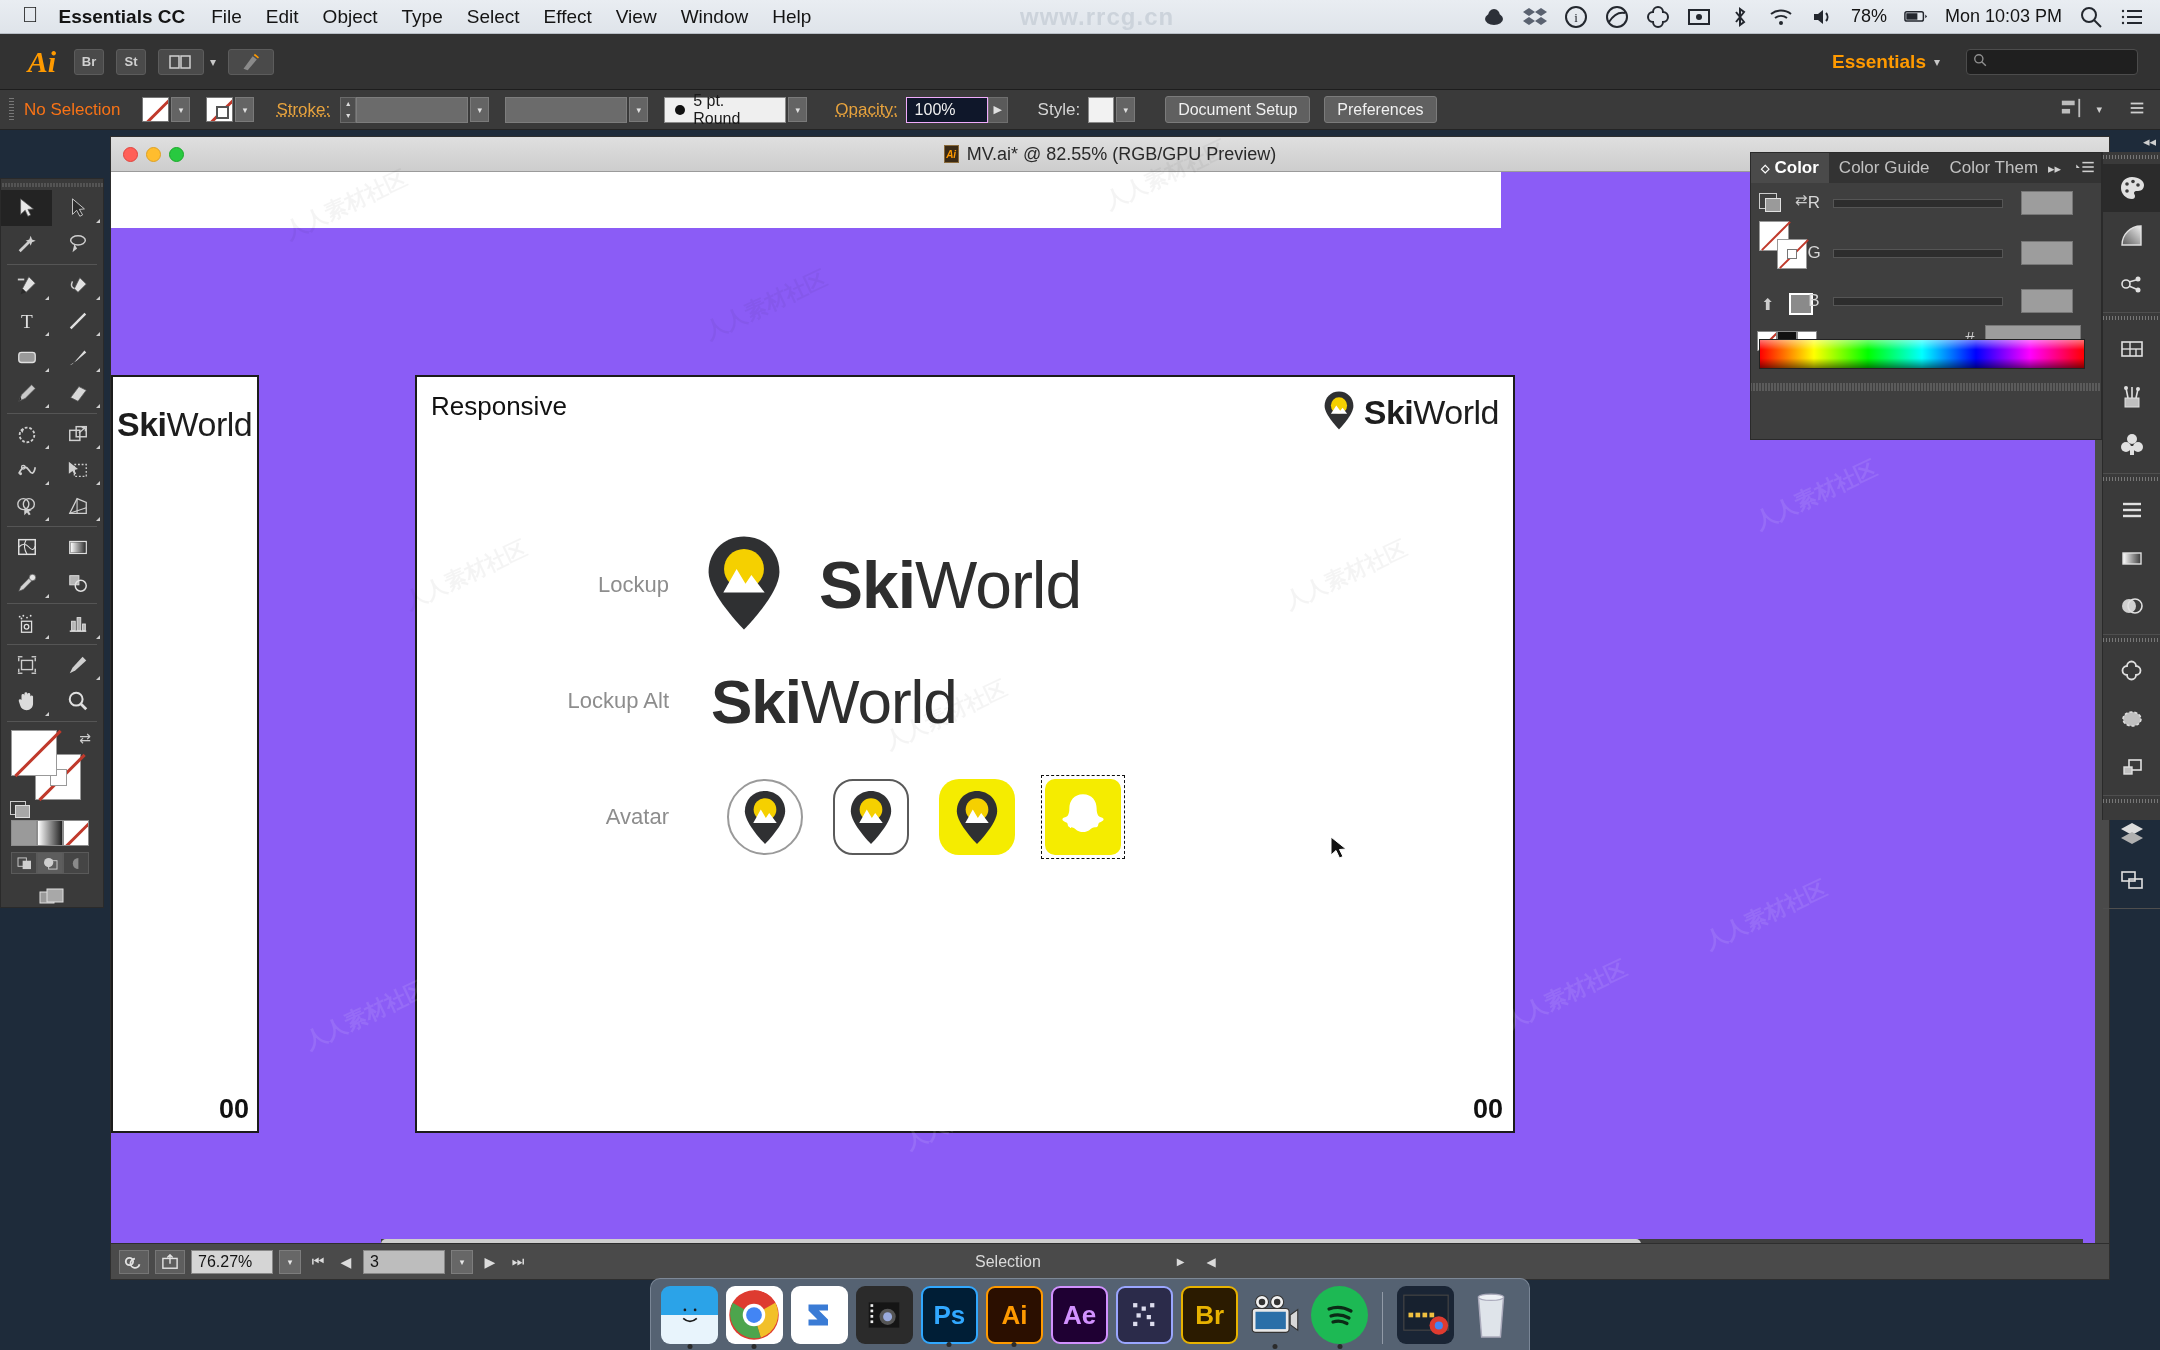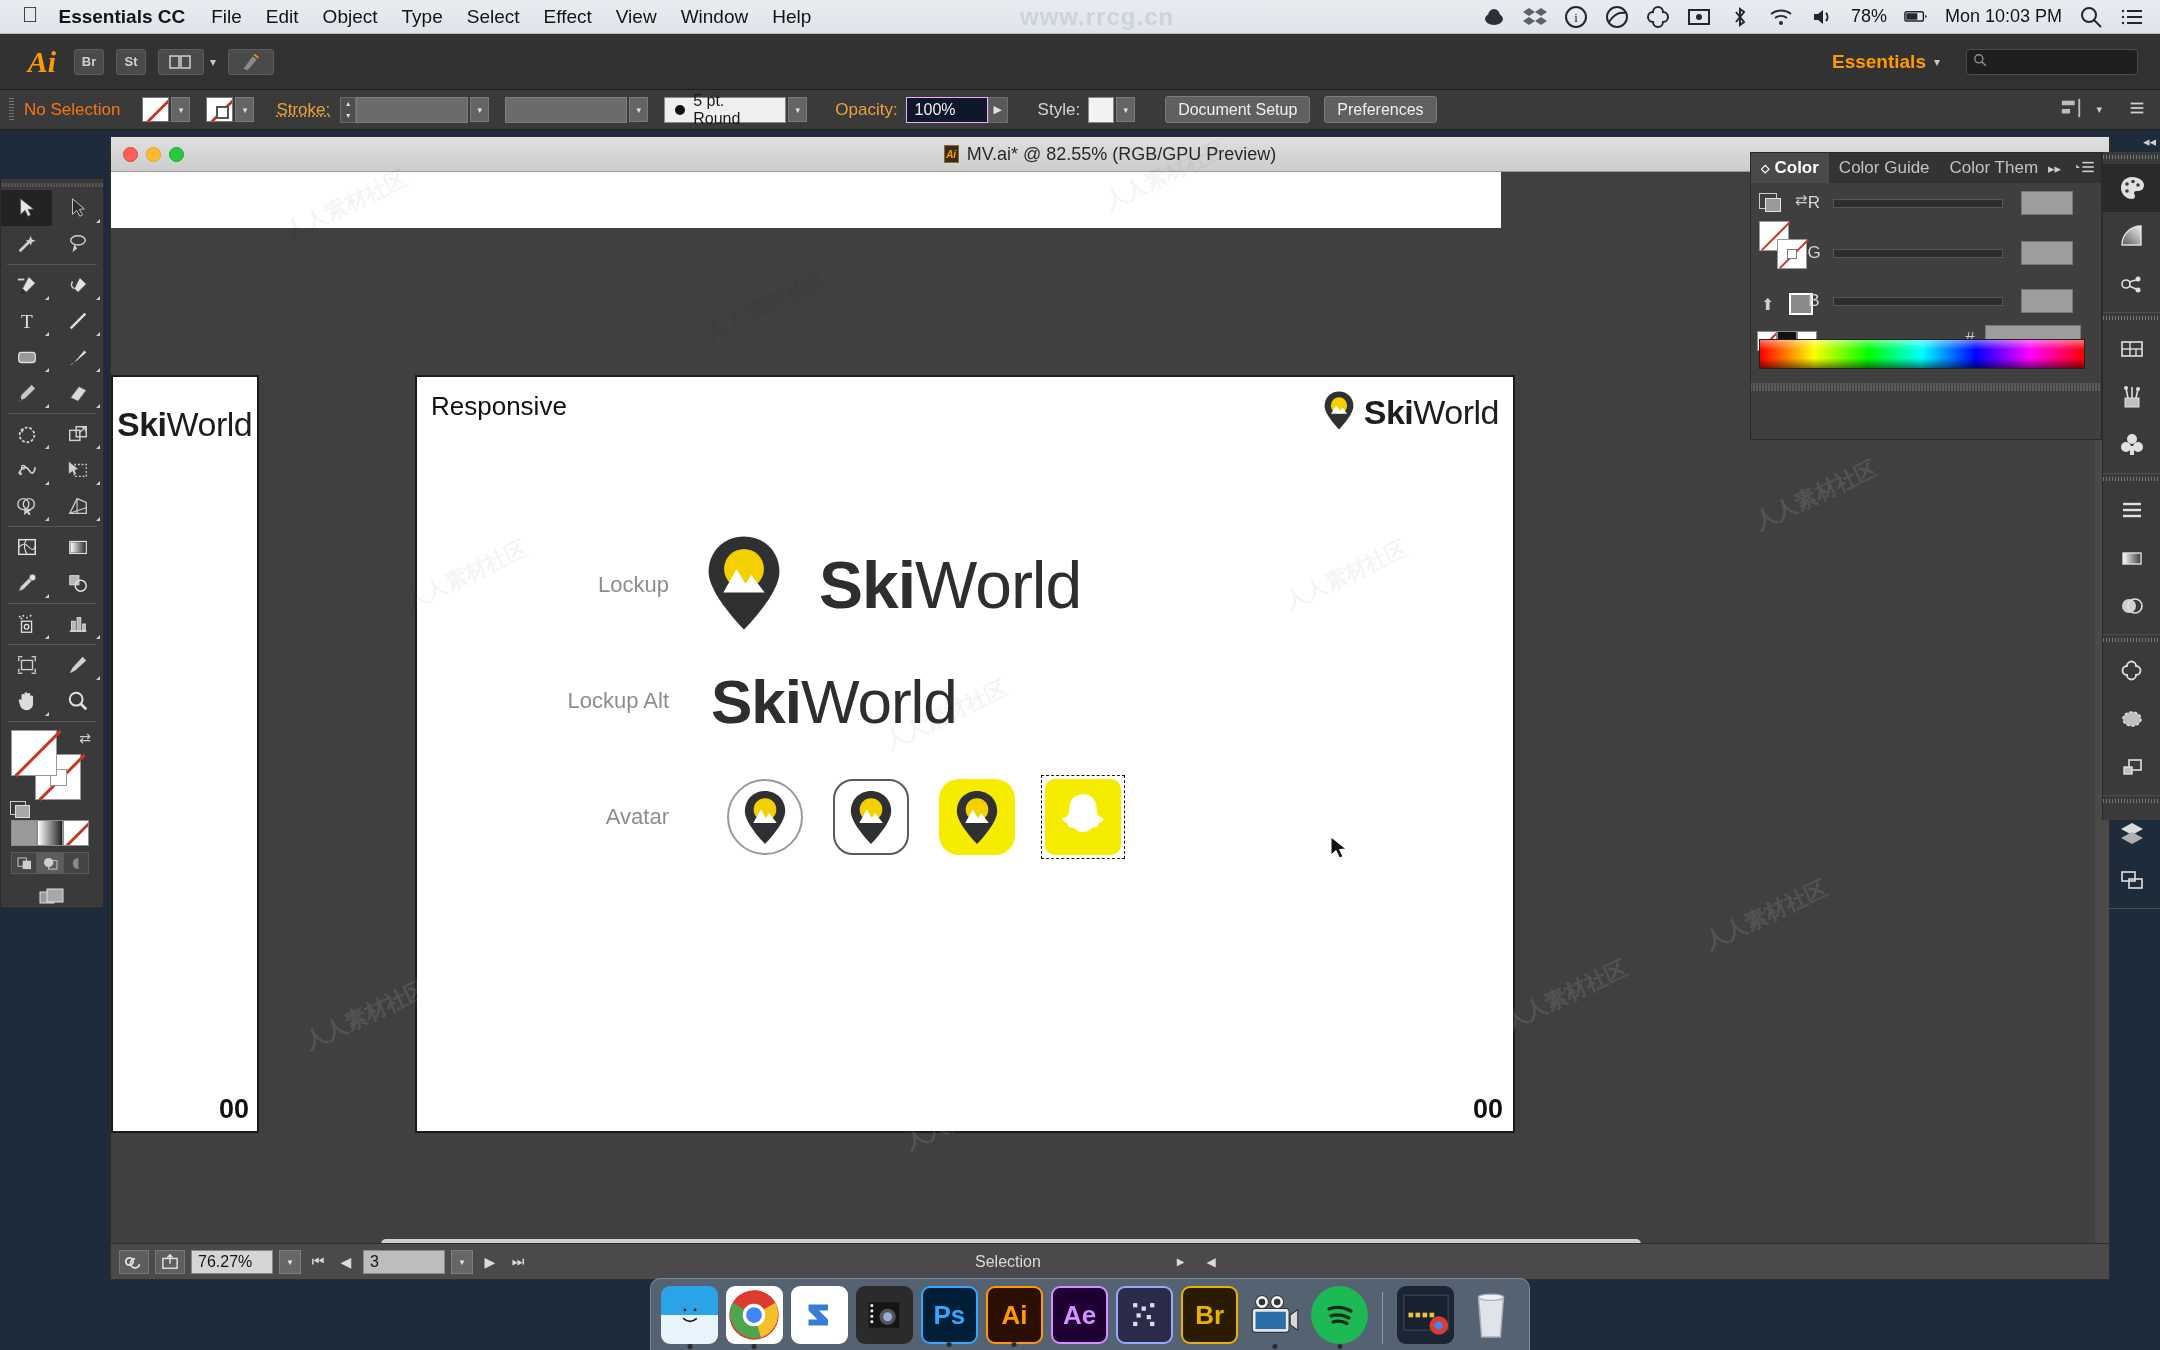--- a/index.html
+++ b/index.html
@@ -94,21 +94,21 @@
     width: 16px; height: 26px; background: #4e4e4e; border: 1px solid #6a6a6a;
     display: flex; flex-direction: column; align-items: center; justify-content: space-around;
     color: #ddd; font-size: 7px; line-height: 7px;
   }
   .field-gray { height: 26px; background: #6b6b6b; border: 1px solid #7d7d7d; }
   .field-white {
     height: 26px; background: #efefef; border: 1px solid #8a8a8a;
     color: #1a1a1a; font-size: 16px; display: flex; align-items: center; padding: 0 10px; gap: 8px;
   }
   .cap-dot { width: 10px; height: 10px; border-radius: 50%; background: #111; }
-  .opacity-word { color: #e8a33d; font-size: 17px; text-decoration-style: dotted; margin: 0 8px 0 12px;}
+  .opacity-word { color: #e8a33d; font-size: 17px; text-decoration: underline; text-decoration-style: dotted; margin: 0 8px 0 12px;}
   .field-op {
     width: 82px; height: 26px; background: #0f172a; border: 1px solid #f0abfc;
     color: #f0f0f0; font-size: 16px; display: flex; align-items: center; padding: 0 8px;
   }
   .arrow-btn { width: 20px; height: 26px; background: #5a5a5a; border: 1px solid #6f6f6f;
     display:flex;align-items:center;justify-content:center;color:#e0e0e0;font-size:11px;}
   .style-word { color: #d5d5d5; font-size: 17px; margin: 0 8px 0 14px; }
   .style-sw { width: 26px; height: 26px; background: #f2f2f2; border: 1px solid #8a8a8a; }
   .btn-pill {
     height: 27px; background: #606060; border: 1px solid #7b7b7b; border-radius: 3px;
@@ -172,21 +172,21 @@
   .tl.g { background: #28c940; border: 1px solid #1aab29; }
   .doc-title-text {
     position: absolute; left: 0; right: 0; text-align: center;
     font-size: 18px; color: #2a2a2a; display:flex; align-items:center; justify-content:center; gap:8px;
   }
   .ai-doc-ic { width: 15px; height: 18px; background: #3a2a16; border:1px solid #8a6a3a;
     color:#ff9a00; font-size:10px; display:flex;align-items:center;justify-content:center;font-style:italic;font-weight:bold;}
 
   .canvas-area {
     position: absolute; left: 0; top: 35px; right: 0; bottom: 36px;
-    background: #404040; overflow: hidden;
+    background: #8b5cf6; overflow: hidden;
   }
   .white-strip {
     position: absolute; left: 0; top: 0; width: 1390px; height: 56px; background: #fff;
   }
 
   
   .artboard-left {
     position: absolute; left: 0px; top: 203px; width: 148px; height: 758px;
     background: #fff; border: 2px solid #1c1c1c;
   }

